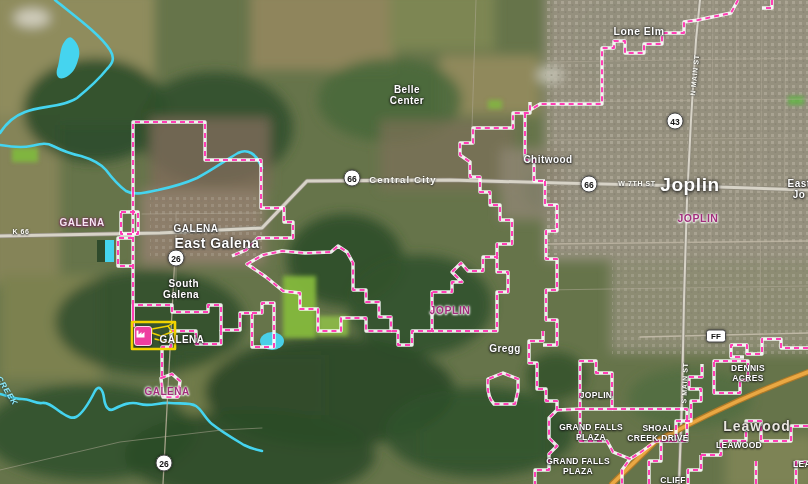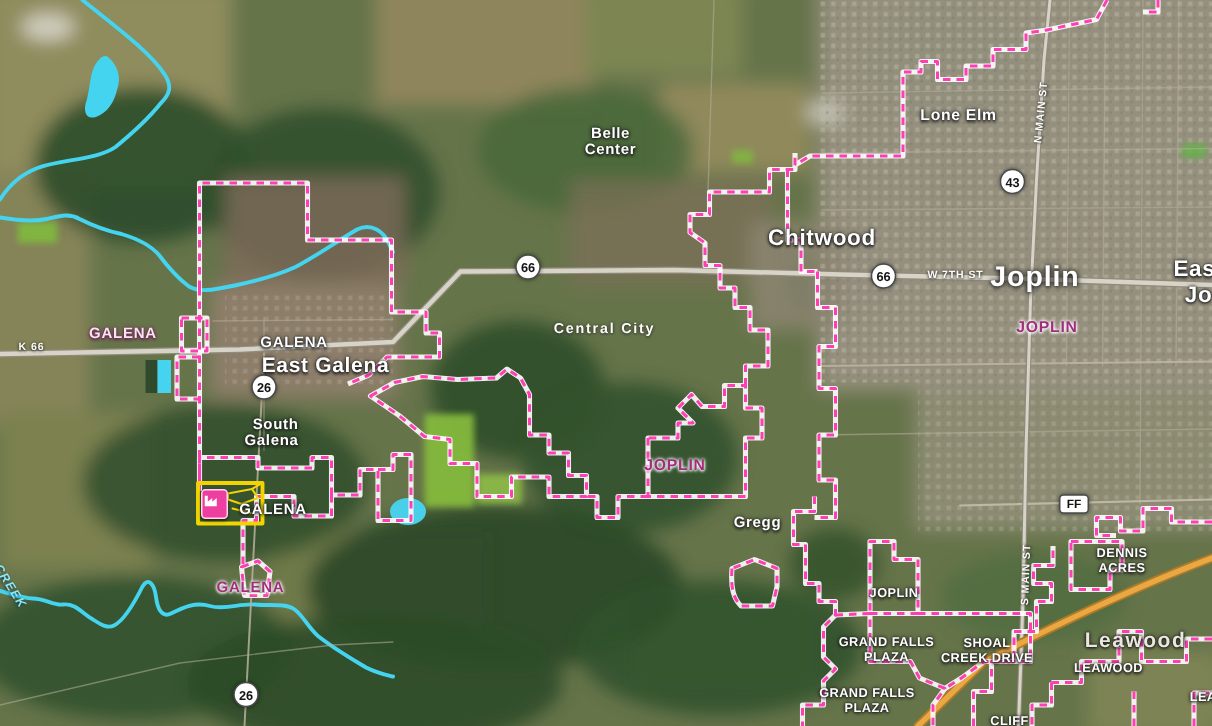--- a/index.html
+++ b/index.html
@@ -8,42 +8,42 @@
     background:#66744a;font-family:"Liberation Sans",sans-serif;
     user-select:none;
   }
   .map-viewport svg{position:absolute;left:0;top:0;}
   .lbl{
     position:absolute;transform:translate(-50%,-50%);
     white-space:pre-line;text-align:center;line-height:1.12;
     pointer-events:none;
   }
   .place{
-    color:#fff;font-weight:700;font-size:15px;letter-spacing:.45px;
+    color:#fff;font-weight:700;font-size:10px;letter-spacing:.45px;
     text-shadow:0 1px 2px rgba(25,25,25,.95),0 0 3px rgba(25,25,25,.85),0 0 1px rgba(25,25,25,.9);
   }
   .place.small{font-size:8.5px;letter-spacing:.3px;}
   .place.big{
     font-size:19px;letter-spacing:.6px;
     text-shadow:0 1px 3px rgba(20,20,20,.95),0 0 4px rgba(20,20,20,.8);
   }
   .place.grayish{color:#e9e7df;font-size:14px;letter-spacing:1px;font-weight:700;}
   .bndlbl{
     color:#a12e7c;font-weight:700;font-size:10px;letter-spacing:.5px;
     text-shadow:0 0 2px #fff,0 0 3px #fff,0 1px 2px #ffffff;
   }
   .bndlbl.lightvar{
     color:#f6e7f1;
     text-shadow:0 1px 2px #6e2154,0 0 3px #7c2a5e,0 0 1px #5c1b45;
   }
   .roadlbl{
     color:#fdfdf6;font-weight:700;font-size:7px;letter-spacing:.6px;
     text-shadow:0 1px 2px rgba(55,55,55,.95),0 0 2px rgba(55,55,55,.8);
   }
-  .roadlbl.bigger{font-size:9.5px;letter-spacing:1.2px;margin-top:40px;}
+  .roadlbl.bigger{font-size:9.5px;letter-spacing:1.2px;}
   .roadlbl.vert-n{transform:translate(-50%,-50%) rotate(-84deg);}
   .roadlbl.vert-s{transform:translate(-50%,-50%) rotate(-88deg);}
   .creeklbl{
     color:#8fe9fa;font-weight:700;font-size:8px;letter-spacing:1px;font-style:italic;
     transform:translate(-50%,-50%) rotate(58deg);
     text-shadow:0 1px 2px rgba(0,45,65,.9);
     pointer-events:none;position:absolute;
   }
   .shield{
     position:absolute;transform:translate(-50%,-50%);
@@ -259,21 +259,21 @@
   <div class="shield" style="left:164px;top:463px;">26</div>
   <div class="shield rect" style="left:716px;top:336px;">FF</div>
 
   <div class="lbl roadlbl" style="left:21px;top:232px;">K 66</div>
   <div class="lbl roadlbl bigger" style="left:403px;top:180px;">Central City</div>
   <div class="lbl roadlbl" style="left:637px;top:184px;">W 7TH ST</div>
   <div class="lbl roadlbl vert-n" style="left:695px;top:75px;">N MAIN ST</div>
   <div class="lbl roadlbl vert-s" style="left:685px;top:383px;">S MAIN ST</div>
   <div class="creeklbl" style="left:7px;top:391px;">CREEK</div>
 
-  <div class="lbl place" style="left:639px;top:32px;font-size:10.5px;margin-top:46px;">Lone Elm</div>
+  <div class="lbl place" style="left:639px;top:32px;font-size:10.5px;">Lone Elm</div>
   <div class="lbl place" style="left:407px;top:95px;font-size:10px;">Belle
 Center</div>
   <div class="lbl place" style="left:548px;top:160px;">Chitwood</div>
   <div class="lbl place big" style="left:690px;top:185px;">Joplin</div>
   <div class="lbl place" style="left:799px;top:189px;">East Jo</div>
   <div class="lbl place" style="left:196px;top:229px;font-size:10px;">GALENA</div>
   <div class="lbl place" style="left:217px;top:244px;font-size:14px;">East Galena</div>
   <div class="lbl place" style="left:181px;top:289px;font-size:10px;text-align:right;">South
 Galena</div>
   <div class="lbl place" style="left:182px;top:340px;font-size:10px;">GALENA</div>

